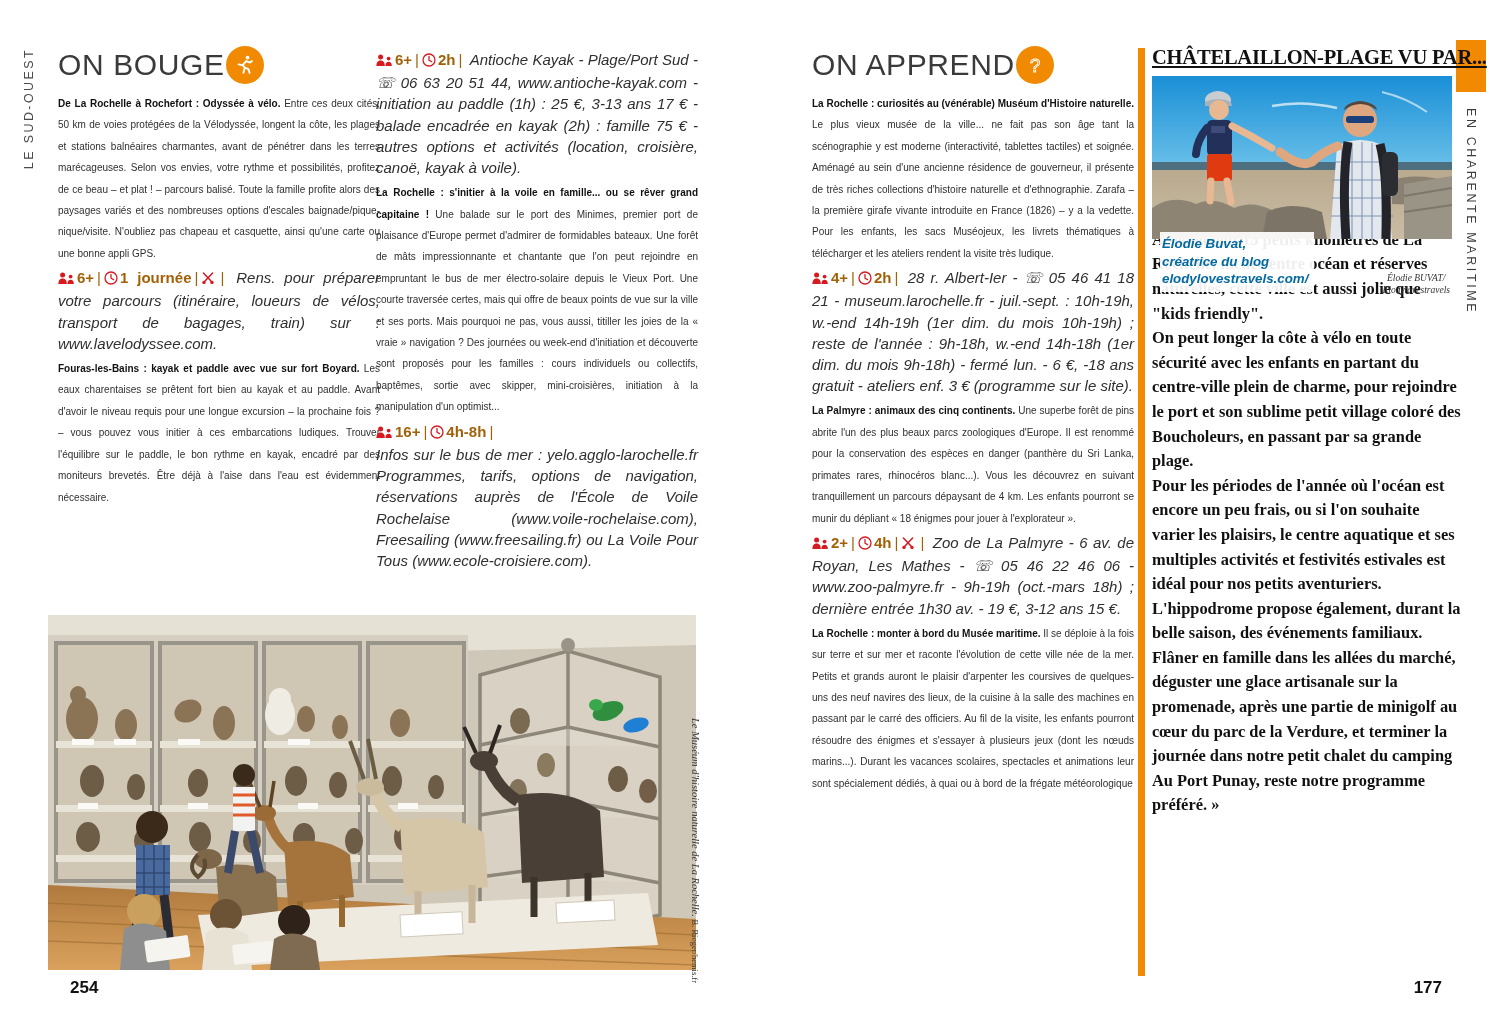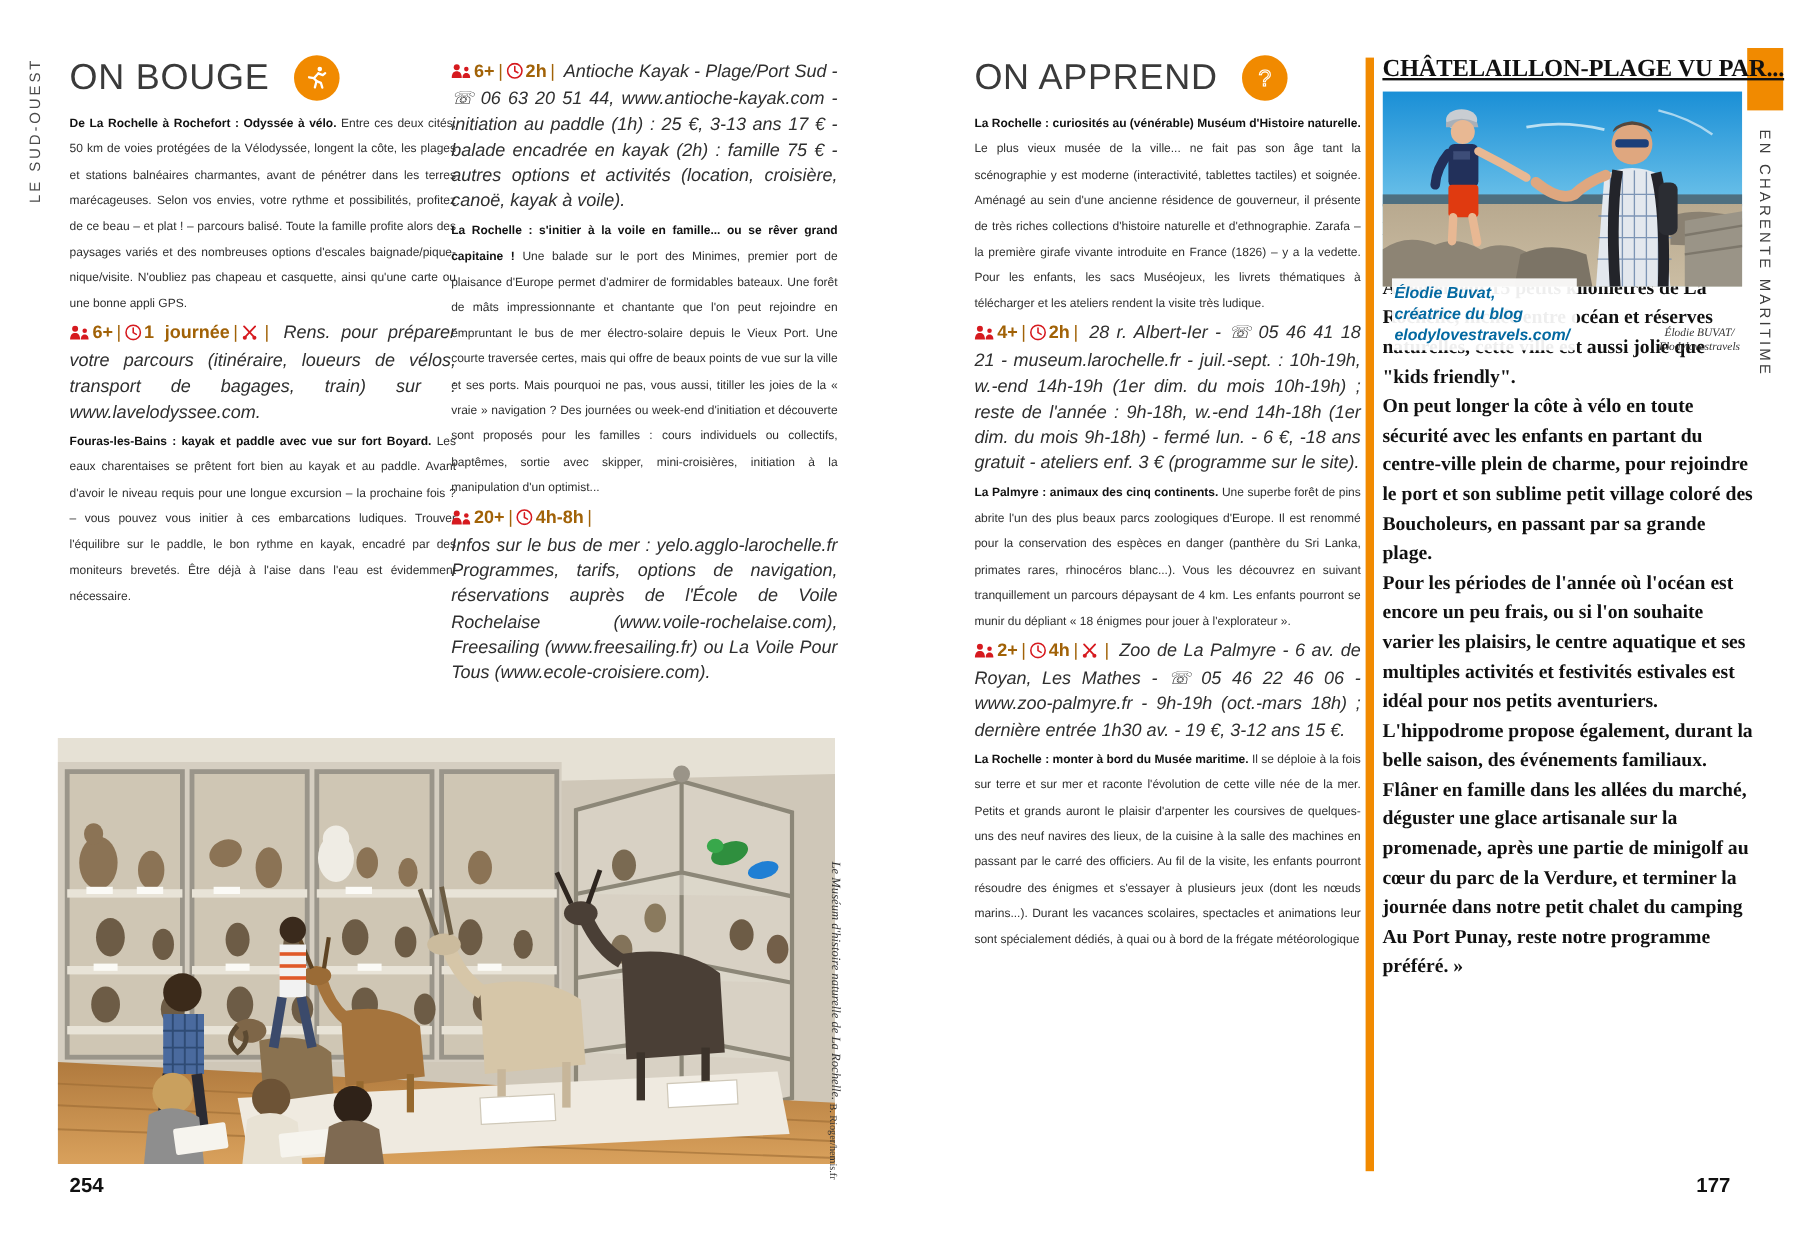--- a/index.html
+++ b/index.html
@@ -36,21 +36,21 @@
   #col4 { left:1152px; width:310px; }
 
   
   #sidebar-rule {
     position:absolute; left:1138px; top:48px;
     width:7px; height:928px; background:#F18A00;
   }
 
   
   .sect-head {
-    display:flex; align-items:center; gap:20px;
+    display:flex; align-items:center; gap:1px;
     margin-bottom:9px;
   }
   .sect-head .txt {
     font-size:30px; font-weight:300; letter-spacing:0.6px;
     color:#3a3a3a;
   }
   .badge {
     width:38px; height:38px; border-radius:50%;
     background:#F18A00; flex:0 0 38px;
     display:flex; align-items:center; justify-content:center;
@@ -121,21 +121,21 @@
     font-weight:bold; font-size:16.4px;
     line-height:24.6px; color:#111;
   }
   #sidebar-body p { margin:0; }
 
   
   .pagenum {
     position:absolute; bottom:33px;
     font-size:17px; font-weight:bold; color:#111;
   }
-  #pagenum-left { left:58px; }
+  #pagenum-left { left:70px; }
   #pagenum-right { right:58px; }
 </style>
 </head>
 <body>
 
 <div class="page">
 
   <div class="side-label" id="left-tab">LE SUD-OUEST</div>
 
   <div id="right-tab-block"></div>
@@ -216,21 +216,21 @@
 
     <p class="info">
       <span class="tagstrip">
         <span class="ico">
           <svg width="17" height="13" viewBox="0 0 17 13">
             <circle cx="4.6" cy="3" r="2.5" fill="#D61A1F"></circle>
             <path d="M0.4 12 C0.4 8 2.2 6.4 4.6 6.4 C7 6.4 8.8 8 8.8 12 Z" fill="#D61A1F"></path>
             <circle cx="12.6" cy="4.6" r="1.9" fill="#D61A1F"></circle>
             <path d="M9.4 12 C9.4 9 10.8 7.8 12.6 7.8 C14.4 7.8 15.8 9 15.8 12 Z" fill="#D61A1F"></path>
           </svg>
-        </span><span>20+</span><span class="sep">|</span><span class="ico">
+        </span><span>16+</span><span class="sep">|</span><span class="ico">
           <svg width="14" height="14" viewBox="0 0 14 14">
             <circle cx="7" cy="7" r="6" fill="none" stroke="#D61A1F" stroke-width="1.3"></circle>
             <path d="M7 3.4 V7.2 L9.6 8.6" fill="none" stroke="#D61A1F" stroke-width="1.3" stroke-linecap="round"></path>
           </svg>
         </span><span>4h-8h</span><span class="sep">|</span>
       </span><br>
       <span>Infos sur le bus de mer : yelo.agglo-larochelle.fr Programmes, tarifs, options de navigation, réservations auprès de l'École de Voile Rochelaise (www.voile-rochelaise.com), Freesailing (www.freesailing.fr) ou La Voile Pour Tous (www.ecole-croisiere.com).</span>
     </p>
   </div>
 

